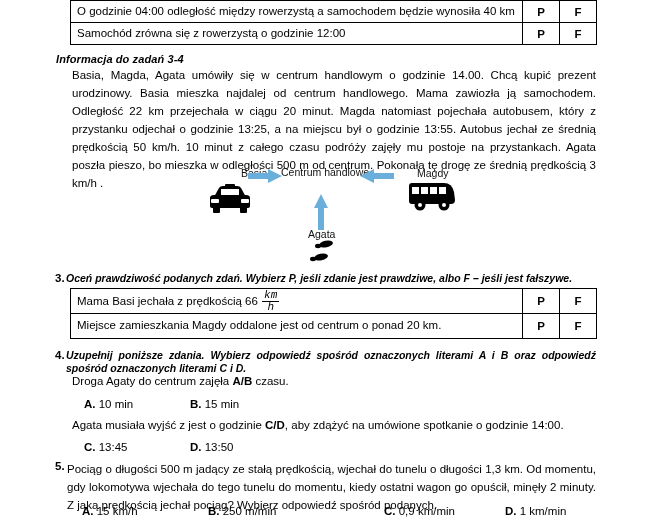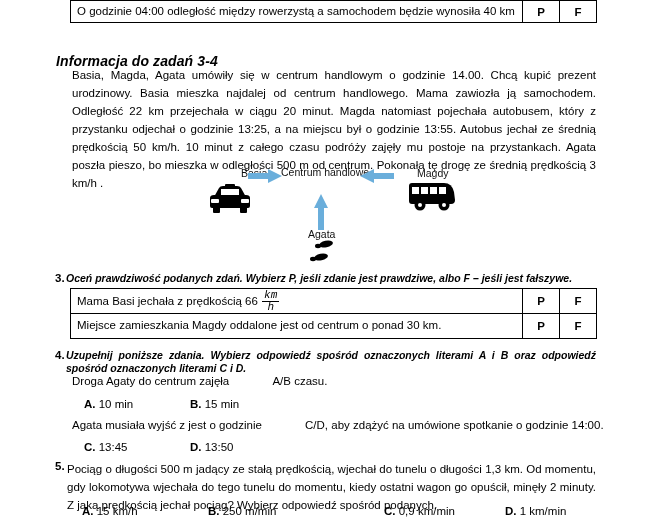--- a/index.html
+++ b/index.html
@@ -64,21 +64,21 @@
   .col-p { width: 37px; }
   .col-f { width: 37px; }
 
   
   .info-head {
     position: absolute;
     left: 56px;
     top: 53px;
     font-style: italic;
     font-weight: bold;
-    font-size: 14px;
+    font-size: 11px;
     letter-spacing: 0.1px;
   }
   .para {
     position: absolute;
     font-size: 11.5px;
     line-height: 18px;
     text-align: justify;
     text-justify: inter-word;
   }
   #info-para {
@@ -135,21 +135,21 @@
     line-height: 13.6px;
   }
   .opt {
     position: absolute;
     font-size: 11.5px;
     white-space: nowrap;
   }
   .opt-letter {
     font-weight: bold;
   }
-  .bold-inline { font-weight: normal; margin-left: 40px; }
+  .bold-inline { font-weight: bold; }
 
   
   #q3-num { left: 55px; top: 272px; }
   #q3-instr { left: 66px; top: 272px; width: 530px; }
 
   
   #q4-num { left: 55px; top: 349px; }
   #q4-instr { left: 66px; top: 349px; width: 530px; }
   #q4-sent1 { left: 72px; top: 375px; }
   #q4-optA { left: 84px; top: 398px; }
@@ -194,20 +194,25 @@
 
   <table class="pf-table" id="table-top">
     <colgroup>
       <col class="col-stmt">
         <col class="col-p">
         <col class="col-f">
     </colgroup>
     <tbody>
       <tr>
         <td class="stmt">O godzinie 04:00 odległość między rowerzystą a samochodem będzie wynosiła 40 km</td>
+        <td class="mark">P</td>
+        <td class="mark">F</td>
+      </tr>
+      <tr>
+        <td class="stmt">Samochód zrówna się z rowerzystą o godzinie 12:00</td>
         <td class="mark">P</td>
         <td class="mark">F</td>
       </tr>
     </tbody>
   </table>
 
   <div class="info-head">Informacja do zadań  3-4</div>
   <div class="para" id="info-para">Basia, Magda, Agata umówiły się w centrum handlowym o godzinie 14.00. Chcą kupić prezent urodzinowy. Basia mieszka najdalej od centrum handlowego. Mama zawiozła ją samochodem. Odległość 22 km przejechała w ciągu 20 minut. Magda natomiast pojechała autobusem, który z przystanku odjechał o godzinie 13:25, a na miejscu był o godzinie 13:55. Autobus jechał ze średnią prędkością 50 km/h. 10 minut z całego czasu podróży zajęły mu postoje na przystankach. Agata poszła pieszo, bo mieszka w odległości 500 m od centrum.  Pokonała tę drogę ze średnią prędkością 3 km/h .</div>
 
   <div class="diagram">
@@ -289,21 +294,21 @@
     </colgroup>
     <tbody>
       <tr>
         <td class="stmt">
           <span>Mama Basi jechała z prędkością 66 </span><span class="frac"><span class="num">km</span><span class="den">h</span></span>
         </td>
         <td class="mark">P</td>
         <td class="mark">F</td>
       </tr>
       <tr>
-        <td class="stmt">Miejsce zamieszkania Magdy oddalone jest od centrum o ponad 30 km.</td>
+        <td class="stmt">Miejsce zamieszkania Magdy oddalone jest od centrum o ponad 20 km.</td>
         <td class="mark">P</td>
         <td class="mark">F</td>
       </tr>
     </tbody>
   </table>
 
   <div class="q-num" id="q4-num">4.</div>
   <div class="q-instr" id="q4-instr">Uzupełnij poniższe zdania. Wybierz odpowiedź spośród oznaczonych literami A i B oraz odpowiedź spośród oznaczonych literami C i D.</div>
 
   <div class="q-text" id="q4-sent1">

